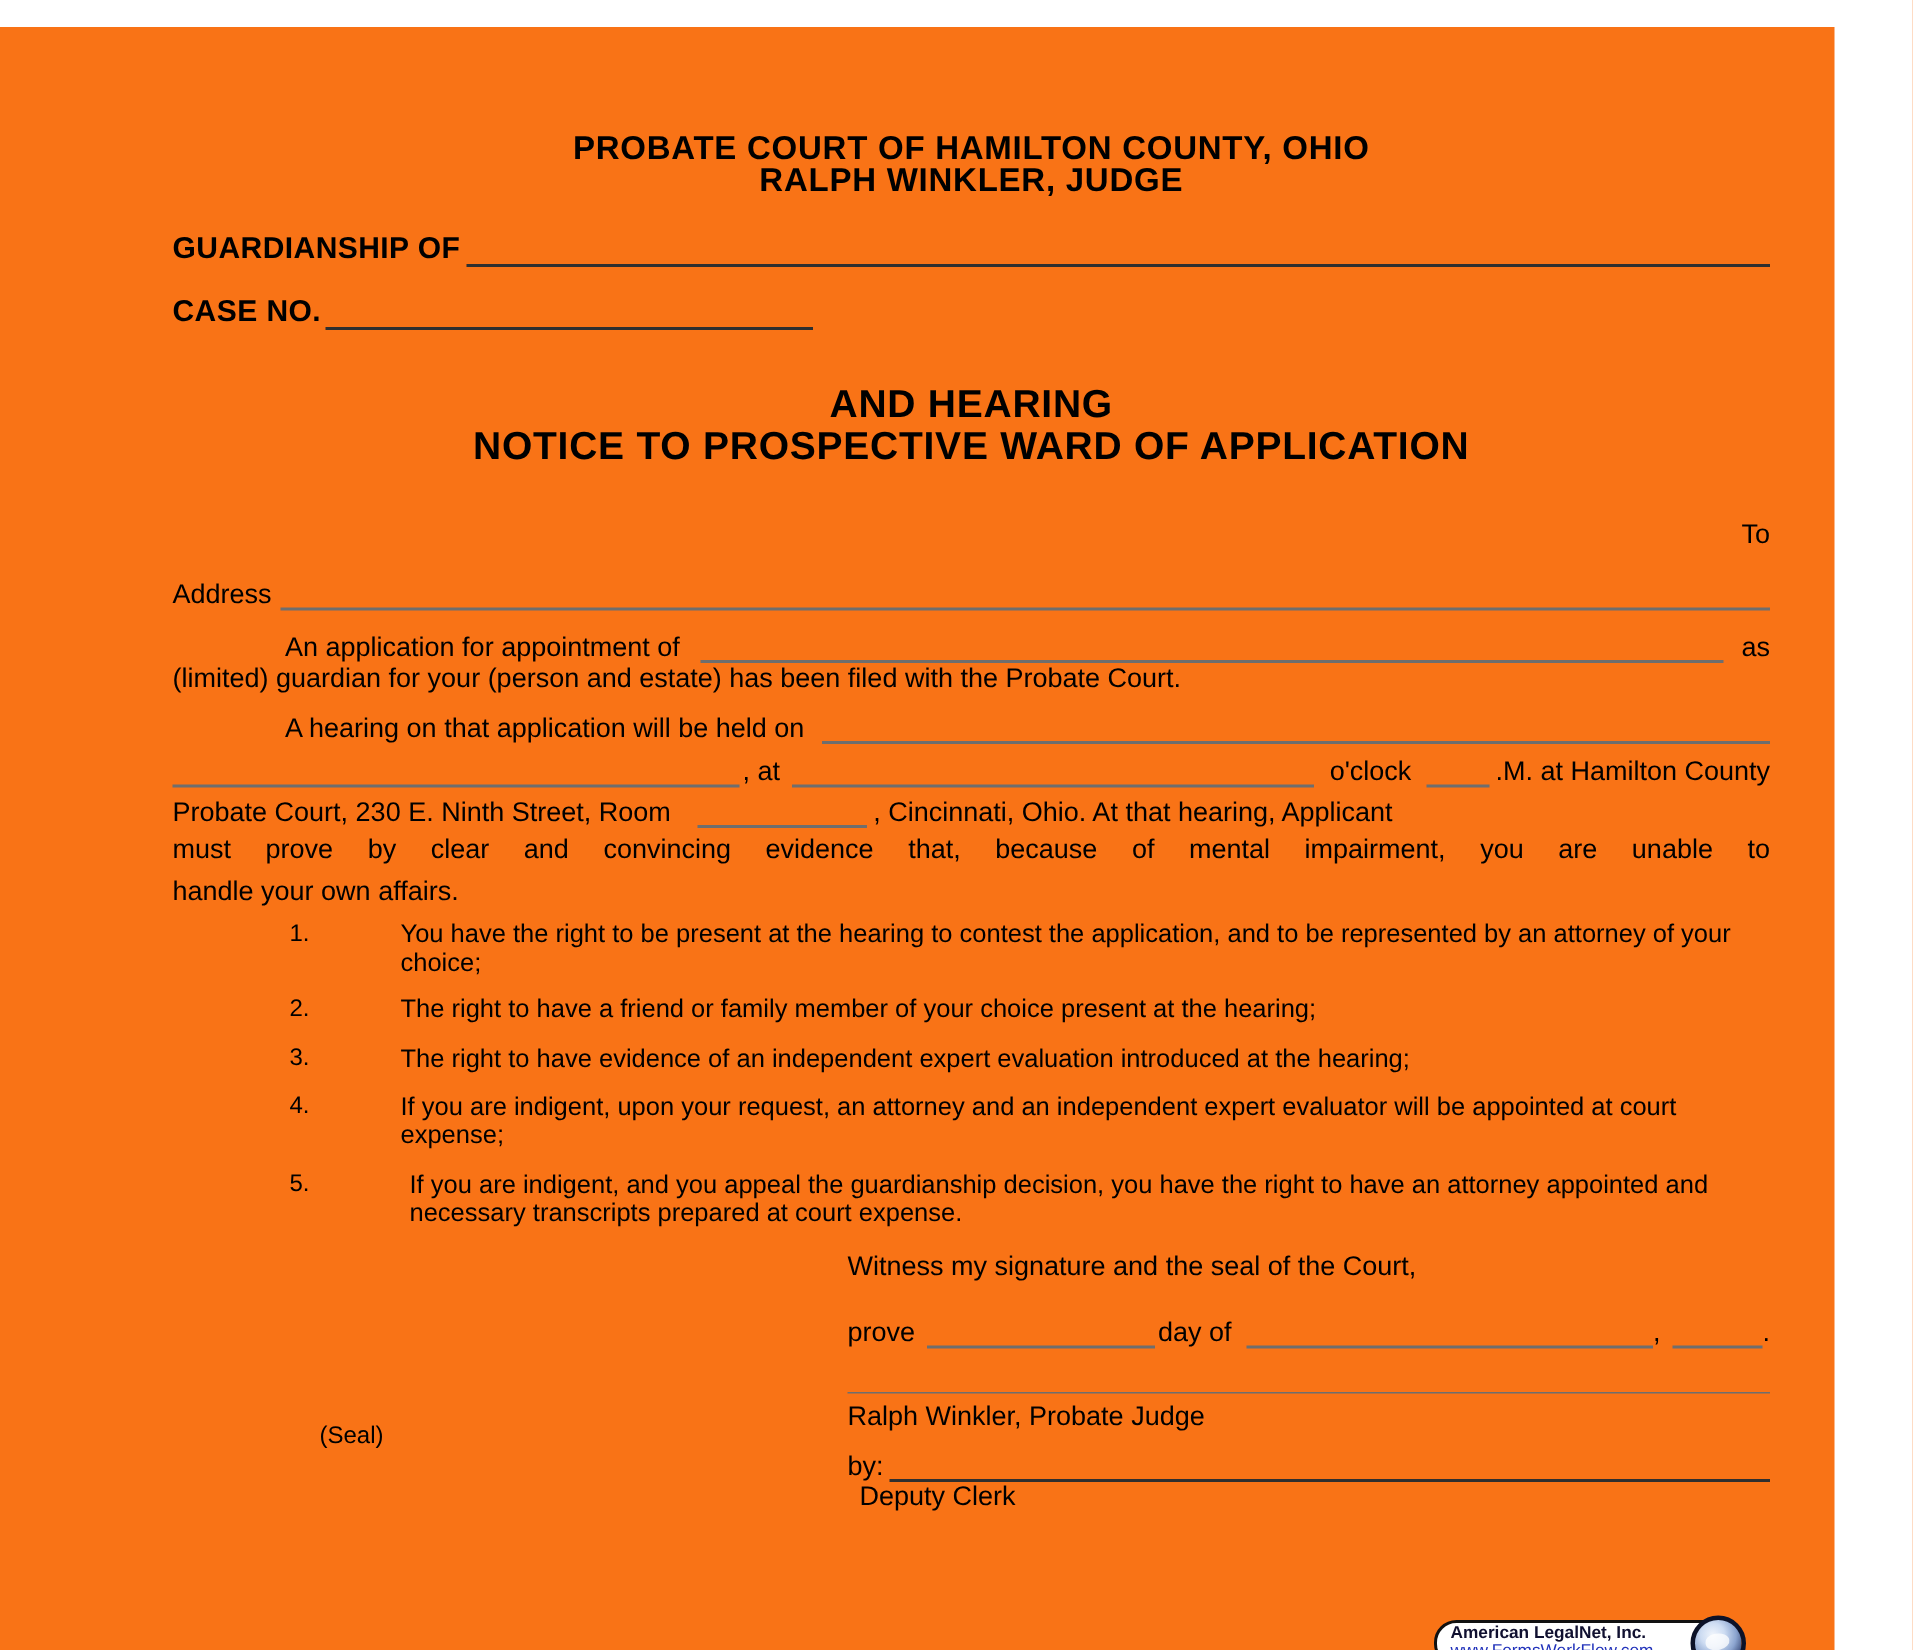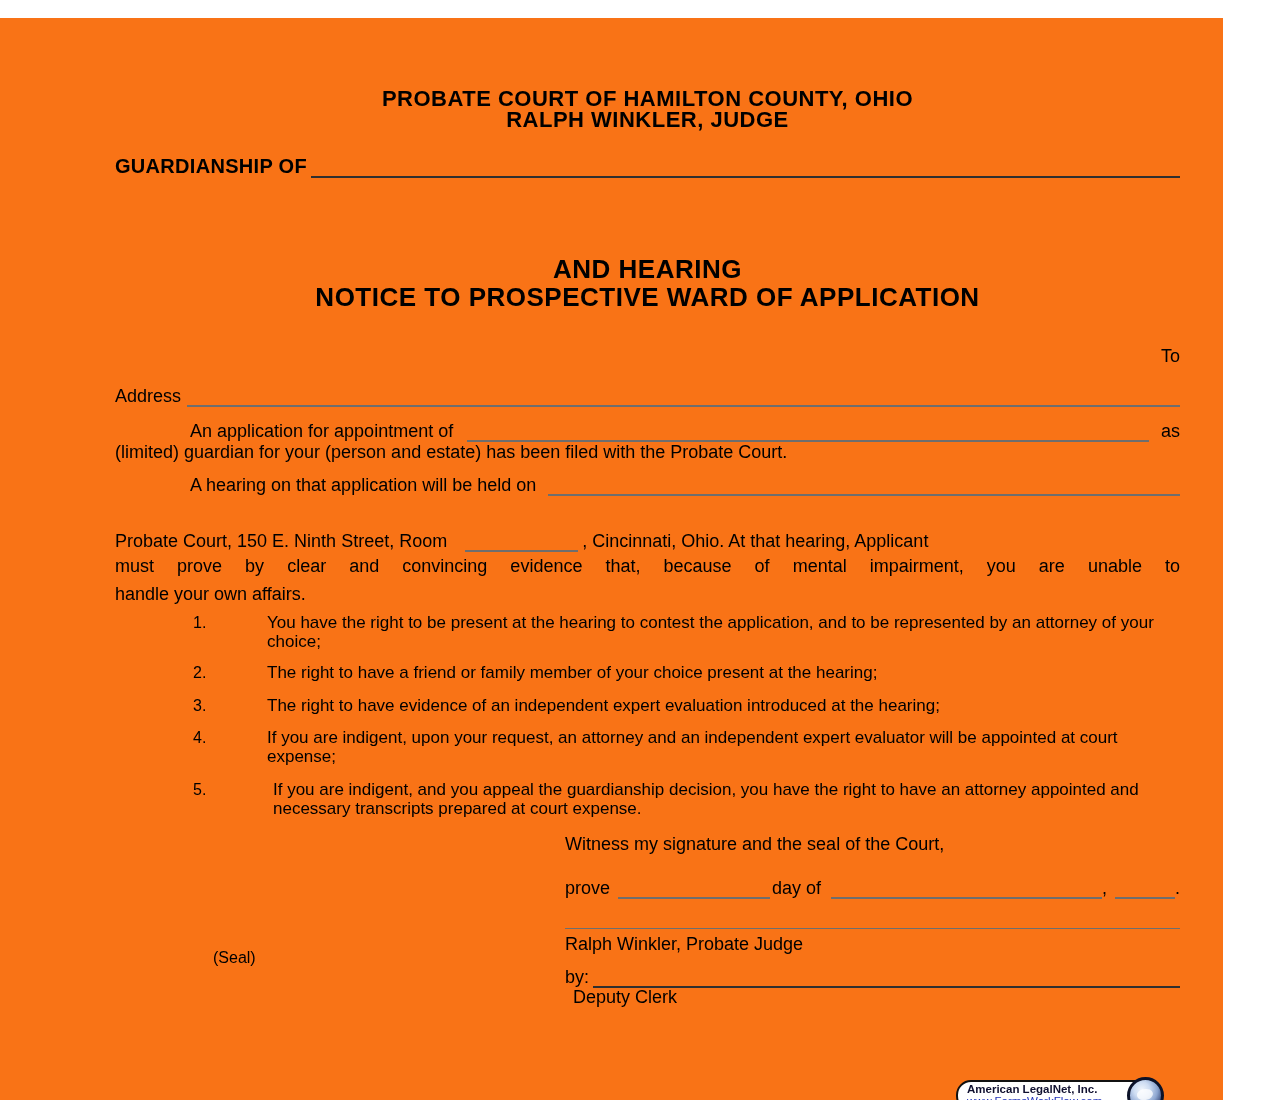--- a/index.html
+++ b/index.html
@@ -73,20 +73,24 @@
     <div class="abs hdr" style="top:70px; left:0; right:0;">
       <div>PROBATE COURT OF HAMILTON COUNTY, OHIO</div>
       <div>RALPH WINKLER, JUDGE</div>
     </div>
 
     <div class="row" style="top:134px; height:26px;">
       <span class="cap-label">GUARDIANSHIP OF</span>
       <span class="blank dark flex" style="margin-left:4px;"></span>
     </div>
 
+    <div class="row" style="top:176px; height:26px;">
+      <span class="cap-label">CASE NO.</span>
+      <span class="blank dark" style="width:325px; margin-left:3px;"></span>
+    </div>
 
     <div class="abs doc-title" style="top:237px; left:0; right:0;">
       <div>AND HEARING</div>
       <div>NOTICE TO PROSPECTIVE WARD OF APPLICATION</div>
     </div>
 
     <div class="row" style="top:328px; height:24px;flex-direction:column;">
       <span class="lbl">To</span>
       <span class="blank flex" style="margin-left:5px;"></span>
     </div>
@@ -101,23 +105,31 @@
       <span class="blank flex" style="margin:0 12px 0 14px;"></span>
       <span class="lbl">as</span>
     </div>
     <div class="abs body-txt" style="top:424px; left:0; right:0;">(limited) guardian for your (person and estate) has been filed with the Probate Court.</div>
 
     <div class="row" style="top:454px; height:24px;">
       <span class="lbl indent">A hearing on that application will be held on</span>
       <span class="blank flex" style="margin-left:12px;"></span>
     </div>
 
+    <div class="row" style="top:483px; height:24px;">
+      <span class="blank" style="width:378px;"></span>
+      <span class="lbl" style="margin:0 8px 0 2px;">, at</span>
+      <span class="blank flex"></span>
+      <span class="lbl" style="margin:0 10px;">o'clock</span>
+      <span class="blank" style="width:42px;"></span>
+      <span class="lbl" style="margin-left:4px;">.M. at Hamilton County</span>
+    </div>
 
     <div class="row" style="top:510px; height:24px;">
-      <span class="lbl">Probate Court, 150 E. Ninth Street, Room</span>
+      <span class="lbl">Probate Court, 230 E. Ninth Street, Room</span>
       <span class="blank" style="width:113px; margin:0 4px 0 18px;"></span>
       <span class="lbl" style="flex:1;">, Cincinnati, Ohio. At that hearing, Applicant</span>
     </div>
 
     <div class="abs justify-line" style="top:538px; left:0; right:0;">must prove by clear and convincing evidence that, because of mental impairment, you are unable to</div>
     <div class="abs body-txt" style="top:566px; left:0;">handle your own affairs.</div>
 
     <div class="list-item" style="top:595px;">
       <span class="list-num">1.</span>
       <span class="list-txt">You have the right to be present at the hearing to contest the application, and to be represented by an attorney of your choice;</span>

